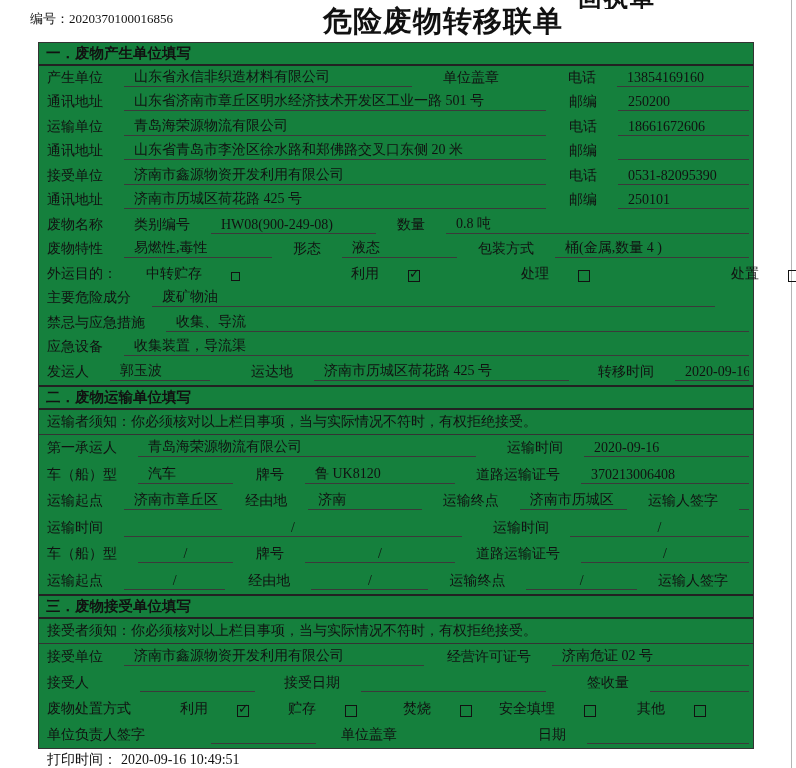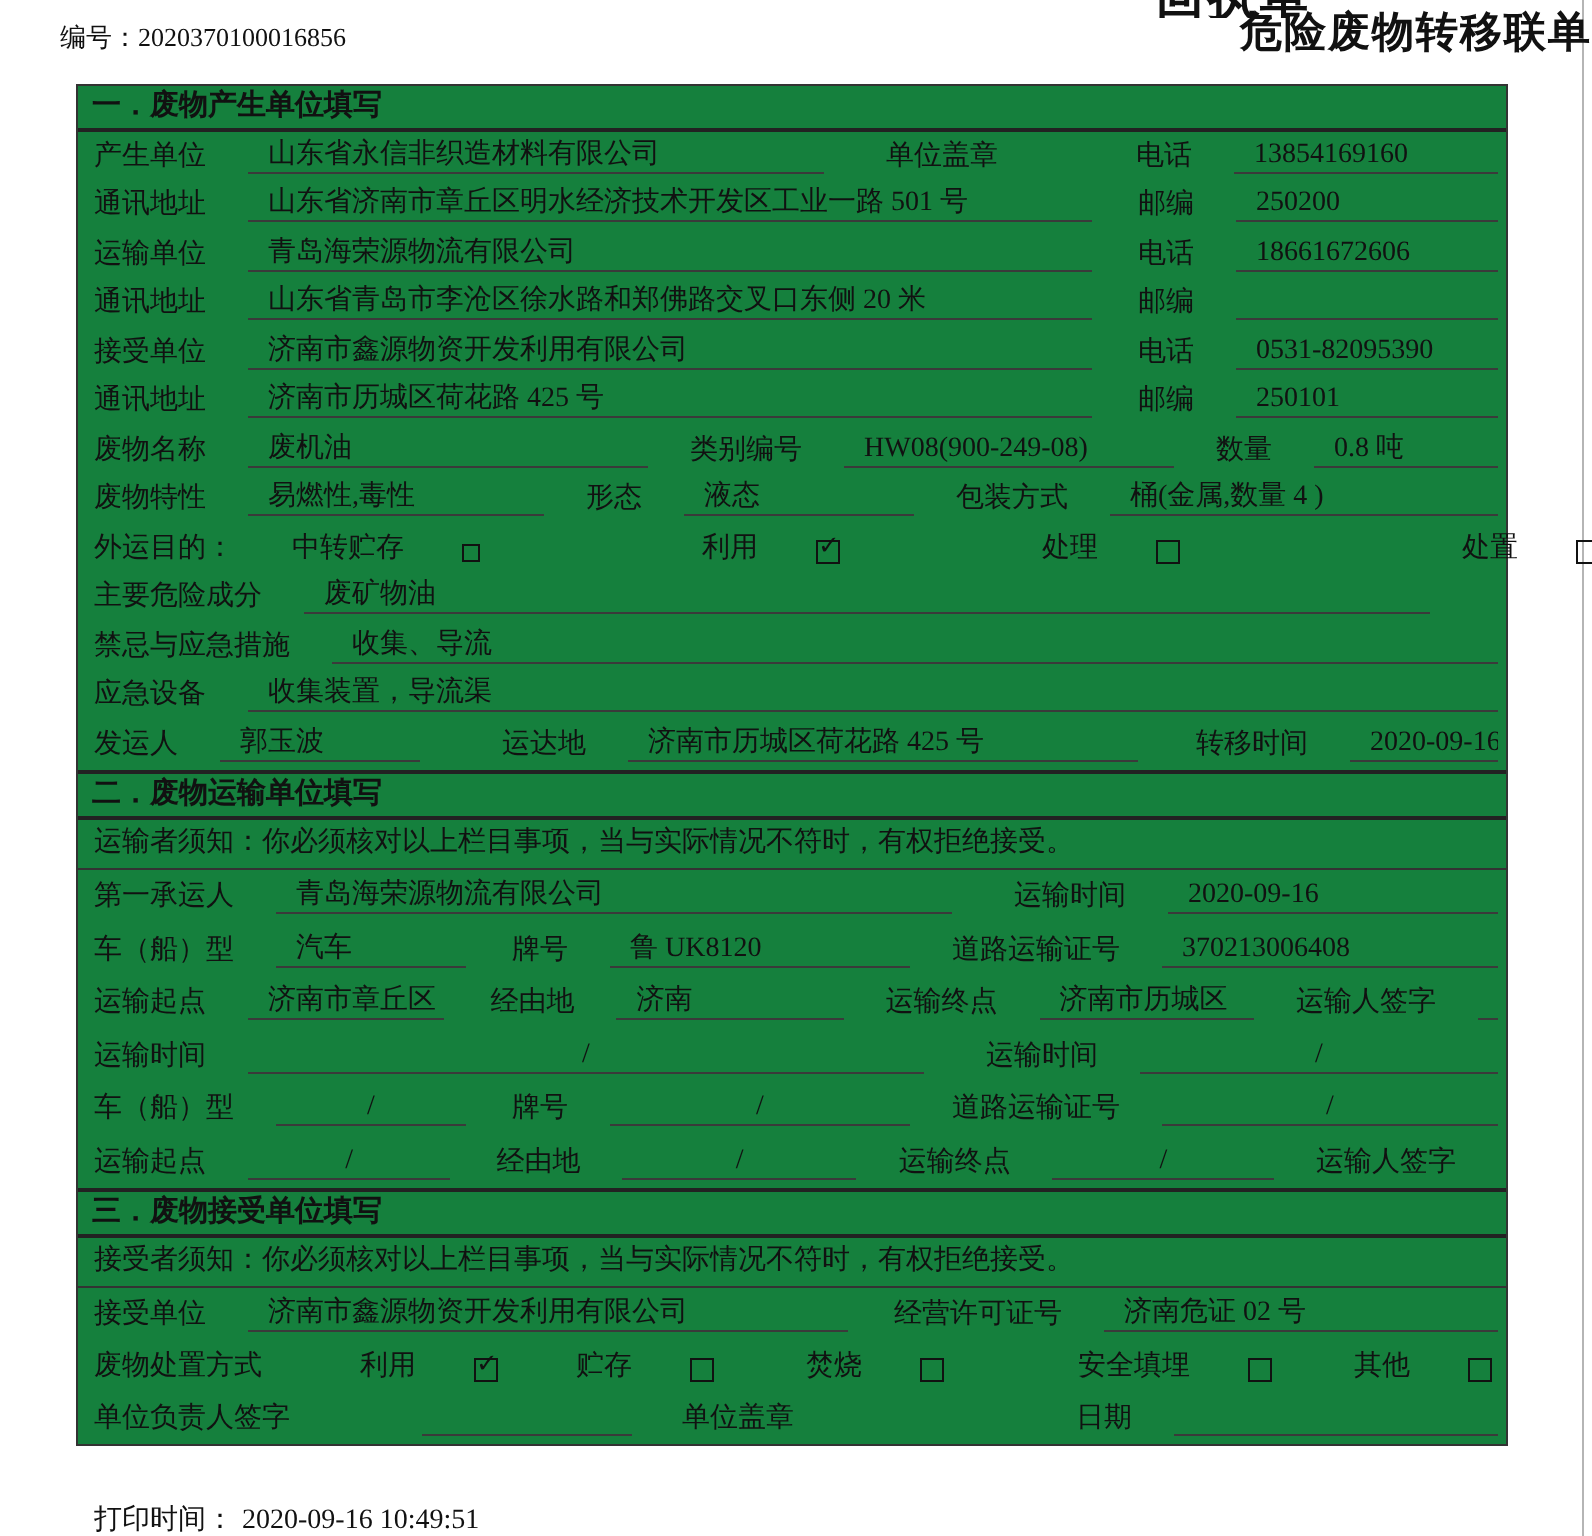--- a/index.html
+++ b/index.html
@@ -10,22 +10,22 @@
     font-size:14px;
   }
   .page-edge{position:absolute;right:4px;top:0;height:768px;width:1px;background:#b5b5b5;}
 
   
   .clip{position:absolute;left:578px;top:0;width:92px;height:9px;overflow:hidden;}
   .clip span{position:absolute;left:0;top:-17px;font-size:24px;font-weight:bold;
     font-family:"DejaVu Sans","Liberation Sans",sans-serif;letter-spacing:2px;white-space:nowrap;}
 
   .number{position:absolute;left:30px;top:10px;font-size:13px;white-space:nowrap;}
-  .doc-title{position:absolute;left:90px;right:0;top:2px;text-align:right;
-    font-size:21px;font-weight:bold;letter-spacing:1px;
+  .doc-title{position:absolute;left:90px;right:0;top:2px;text-align:center;
+    font-size:29px;font-weight:bold;letter-spacing:1px;
     font-family:"DejaVu Sans","Liberation Sans",sans-serif;}
 
   .form{position:absolute;left:38px;top:42px;width:716px;border:1.6px solid #333;box-sizing:border-box;background:#15803d;}
 
   .sec{height:21px;line-height:21px;font-weight:bold;padding-left:7px;font-size:14.5px;
     border-bottom:2px solid #222;font-family:"DejaVu Sans","Liberation Sans",sans-serif;}
   .sec.bt{border-top:2px solid #222;}
 
   .notice{height:24px;line-height:25px;padding-left:8px;border-bottom:1.5px solid #333;white-space:nowrap;font-family:Liberation Mono, monospace;}
 
@@ -40,21 +40,21 @@
   .grow{flex:1;}
   .mr34{margin-right:34px;margin-top:12px;}
 
   .w95{width:95px}.w100{width:100px}.w105{width:105px}.w108{width:108px}.w115{width:115px}
   .w118{width:118px}.w125{width:125px}.w148{width:148px}.w150{width:150px}.w165{width:165px}
   .w185{width:185px}.w200{width:200px}.w255{width:255px}.w288{width:288px}.w300{width:300px}
   .w338{width:338px}.w422{width:422px}
 
   .ml6{margin-left:6px}.ml8{margin-left:8px}.ml10{margin-left:10px}.ml12{margin-left:12px}
   .ml14{margin-left:14px}.ml18{margin-left:18px}.ml20{margin-left:20px}.ml28{margin-left:28px}
-  .ml30{margin-left:30px}.ml35{margin-left:35px}.ml40{margin-left:56px}.ml45{margin-left:45px}
+  .ml30{margin-left:30px}.ml35{margin-left:35px}.ml40{margin-left:16px}.ml45{margin-left:45px}
   .ml48{margin-left:48px}.ml90{margin-left:90px}.ml100{margin-left:100px}.ml120{margin-left:120px}
   .ml130{margin-left:130px}
 
   .cb{display:inline-block;width:12px;height:12px;border:1.5px solid #111;box-sizing:border-box;
     position:relative;margin-left:8px;margin-bottom:1px;flex:none;}
   .cb.small{width:9px;height:9px;border-width:1.2px;margin-bottom:2px;}
   .cb .mark{position:absolute;left:0px;top:-4px;font-size:13px;font-weight:bold;
     font-family:"DejaVu Sans","Liberation Sans",sans-serif;line-height:13px;}
 
   .print-line{position:absolute;left:47px;top:751px;white-space:nowrap;}
@@ -117,21 +117,20 @@
 
   <div class="row">
     <span class="lbl">通讯地址</span>
     <span class="u w422">济南市历城区荷花路 425 号</span>
     <span class="lbl ml12">邮编</span>
     <span class="u grow">250101</span>
   </div>
 
   <div class="row">
     <span class="lbl">废物名称</span>
-    <span class="u w200">废机油</span>
     <span class="lbl ml10">类别编号</span>
     <span class="u w165">HW08(900-249-08)</span>
     <span class="lbl ml10">数量</span>
     <span class="u grow">0.8 吨</span>
   </div>
 
   <div class="row">
     <span class="lbl">废物特性</span>
     <span class="u w148">易燃性,毒性</span>
     <span class="lbl ml10">形态</span>
@@ -238,20 +237,28 @@
   <div class="sec bt">三．废物接受单位填写</div>
   <div class="notice">接受者须知：你必须核对以上栏目事项，当与实际情况不符时，有权拒绝接受。</div>
 
   <div class="row h26b">
     <span class="lbl">接受单位</span>
     <span class="u w300">济南市鑫源物资开发利用有限公司</span>
     <span class="lbl ml12">经营许可证号</span>
     <span class="u grow">济南危证 02 号</span>
   </div>
 
+  <div class="row h26b">
+    <span class="lbl">接受人</span>
+    <span class="u w115 ml30"></span>
+    <span class="lbl ml18">接受日期</span>
+    <span class="u w185"></span>
+    <span class="lbl ml30">签收量</span>
+    <span class="u grow"></span>
+  </div>
 
   <div class="row h26b">
     <span class="lbl">废物处置方式</span>
     <span class="lbl ml28">利用</span>
     <span class="cb ml8">
         <span class="mark">✓</span>
       </span>
     <span class="lbl ml28">贮存</span>
     <span class="cb ml8"></span>
     <span class="lbl ml35">焚烧</span>

